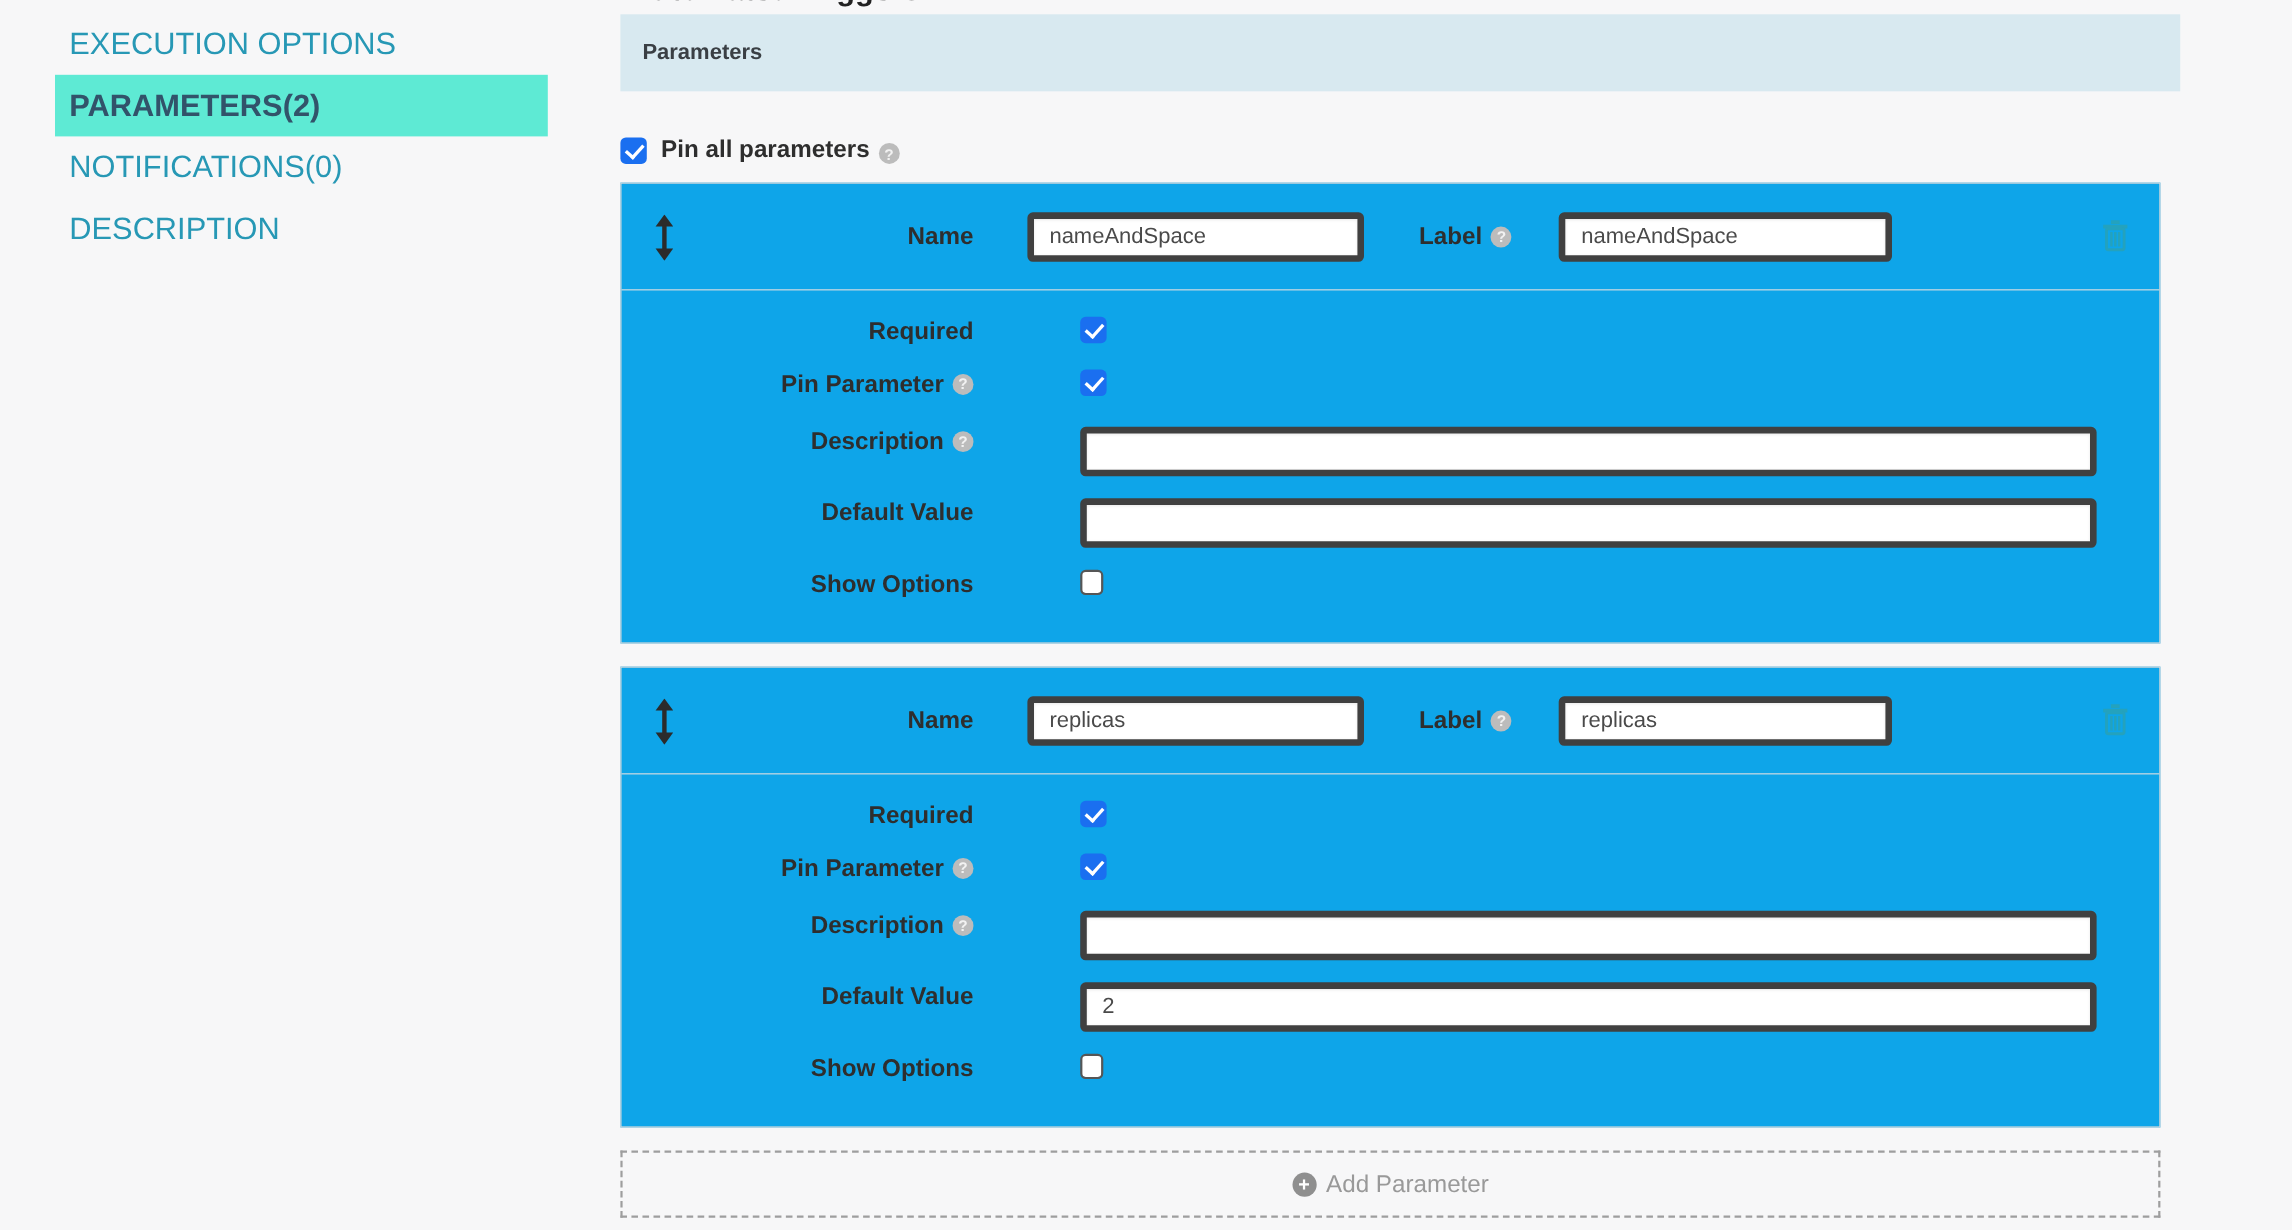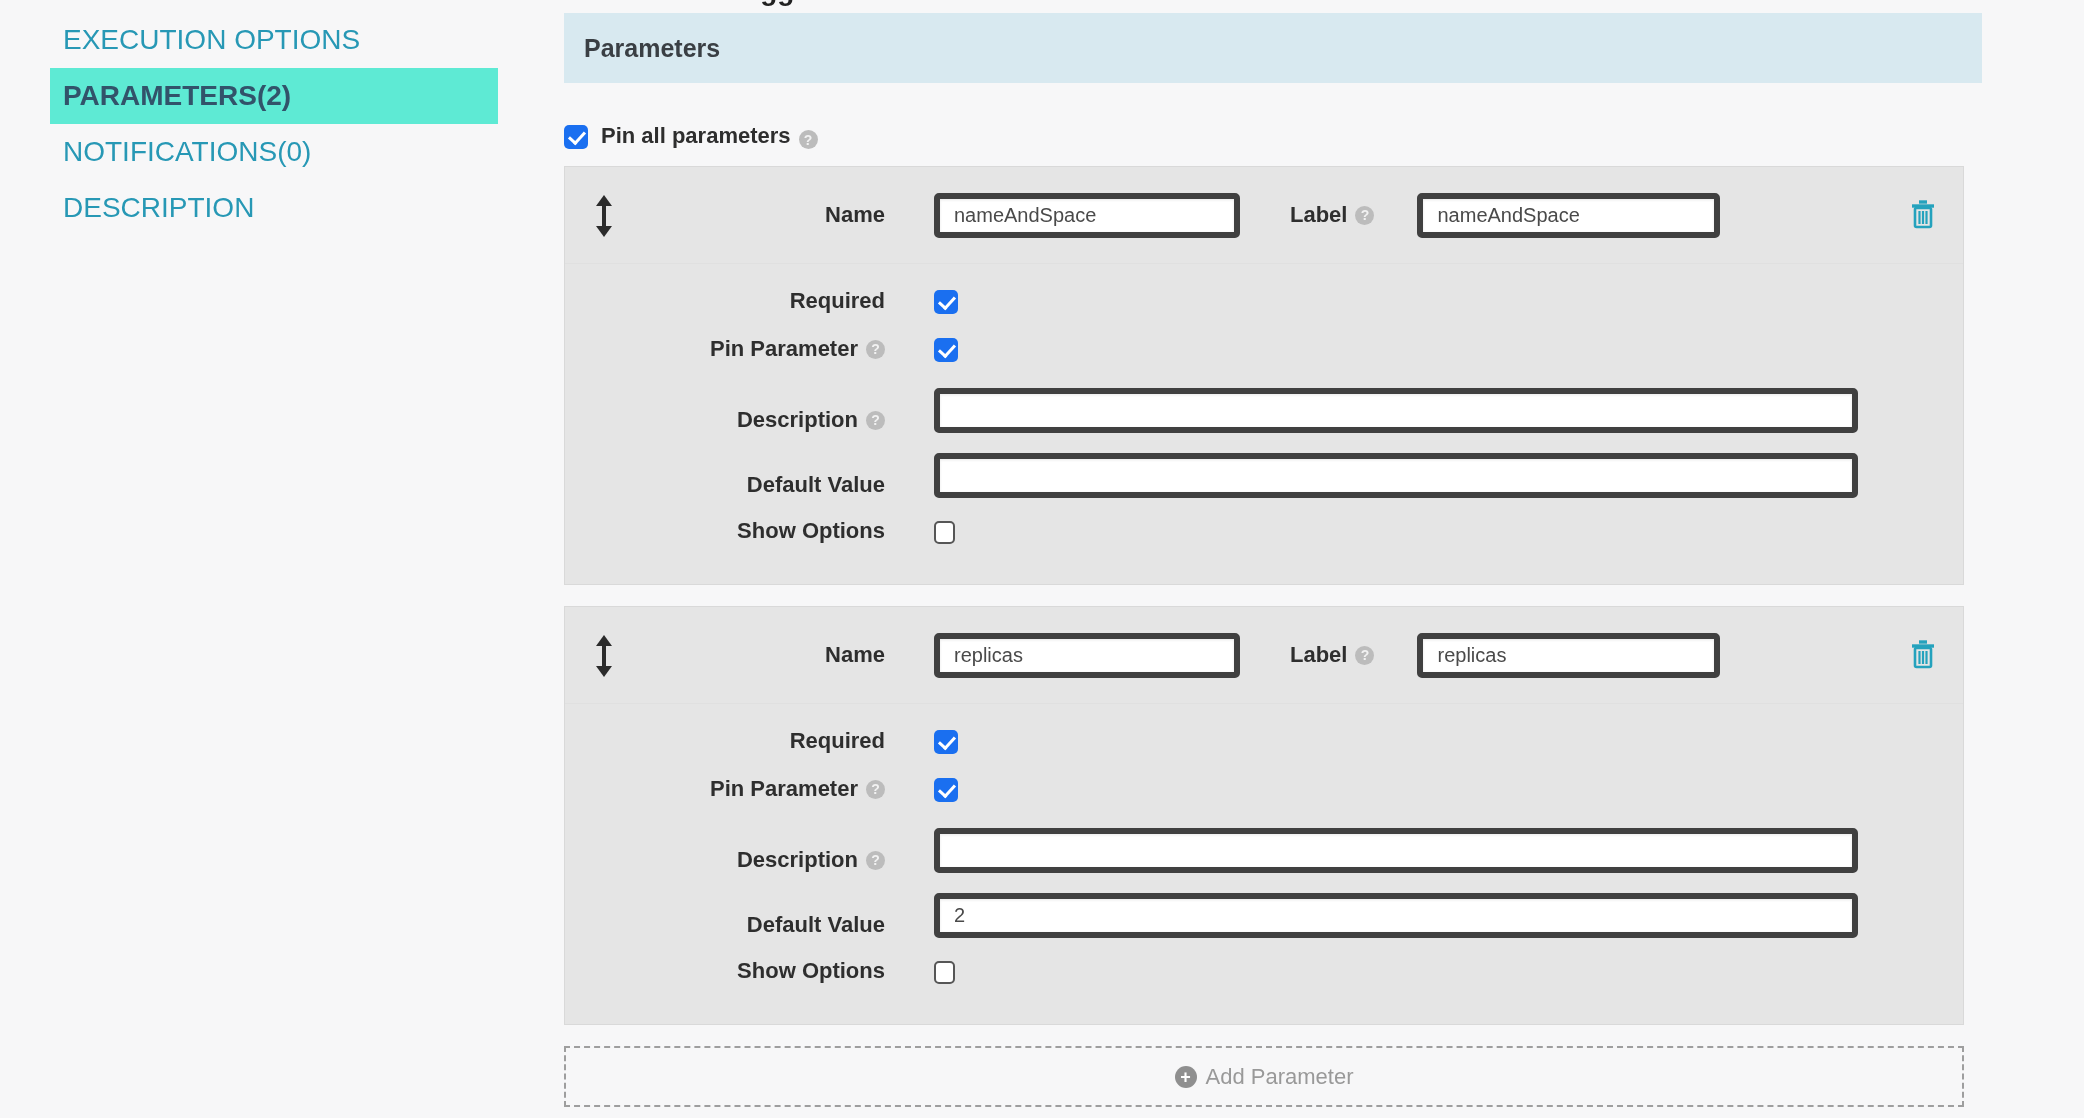--- a/index.html
+++ b/index.html
@@ -22,21 +22,21 @@
   
   .main { position:absolute; left:564px; top:0; width:1418px; }
 
   .cut-heading { height:13px; overflow:hidden; position:relative; padding-left:8px; }
   .cut-heading span { display:block; margin-top:-26px; font-size:28px; line-height:34px; font-weight:bold; color:#222; }
 
   .section-header {
     height:70px; background:#d8e9f0; display:flex; align-items:center;
     padding-left:20px; box-sizing:border-box;
   }
-  .section-header h2 { margin:0; font-size:25px; font-weight:bold; color:#3a3f44; }
+  .section-header h2 { margin:0; font-size:20px; font-weight:bold; color:#3a3f44; }
 
   .pin-row { margin:42px 0 17px 0; display:flex; align-items:flex-end; height:24px; }
   .pin-row .pin-label { margin-left:13px; font-size:22px; font-weight:bold; color:#2e2e2e; }
 
   
   .cbx {
     box-sizing:border-box; width:21px; height:23px; border:2px solid #565656;
     border-radius:5px; background:#fff; cursor:pointer; flex:none; display:inline-block;
   }
   .cbx.on {
@@ -49,35 +49,35 @@
 
   
   .help {
     width:19px; height:19px; border-radius:50%; background:#bcbcbc; color:#f2f2f2;
     font-size:14px; font-weight:bold; display:inline-flex; align-items:center;
     justify-content:center; margin-left:8px; cursor:pointer; flex:none; line-height:1;
   }
 
   
   .card {
-    width:1400px; box-sizing:border-box; background:#e5e5e5; border:1px solid #d9d9d9;
+    width:1400px; box-sizing:border-box; background:#0ea5e9; border:1px solid #d9d9d9;
     margin-bottom:21px;
   }
   .card-header {
     height:96px; border-bottom:1px solid #e0e0e0; position:relative;
     display:flex; align-items:center;
   }
   .drag-handle { position:absolute; left:30px; top:28px; cursor:grab; }
   .hdr-label { width:320px; text-align:right; font-size:22px; font-weight:bold; color:#2e2e2e; flex:none; }
   .lbl-group { margin-left:50px; display:flex; align-items:center; flex:none; }
   .lbl-group .hdr-label2 { font-size:22px; font-weight:bold; color:#2e2e2e; }
   .trash-btn { margin-left:auto; margin-right:26px; background:none; border:none; padding:0; cursor:pointer; }
 
   .card-body { padding:24px 0 40px 0; }
-  .frow { display:flex; align-items:flex-end; }
+  .frow { display:flex; align-items:flex-start;gap:48px; }
   .frow .lbl {
     width:320px; flex:none; display:flex; justify-content:flex-end; align-items:center;
     font-size:22px; font-weight:bold; color:#2e2e2e; text-align:right;
   }
   .frow .ctl { margin-left:49px; display:flex; align-items:center; }
   .mb22 { margin-bottom:22px; } .mb26 { margin-bottom:26px; } .mb20 { margin-bottom:20px; }
 
   input.text {
     box-sizing:border-box; height:45px; border:6px solid #404040; border-radius:5px;
     background:#fff; box-shadow:inset 0 1px 3px rgba(0,0,0,0.09);

